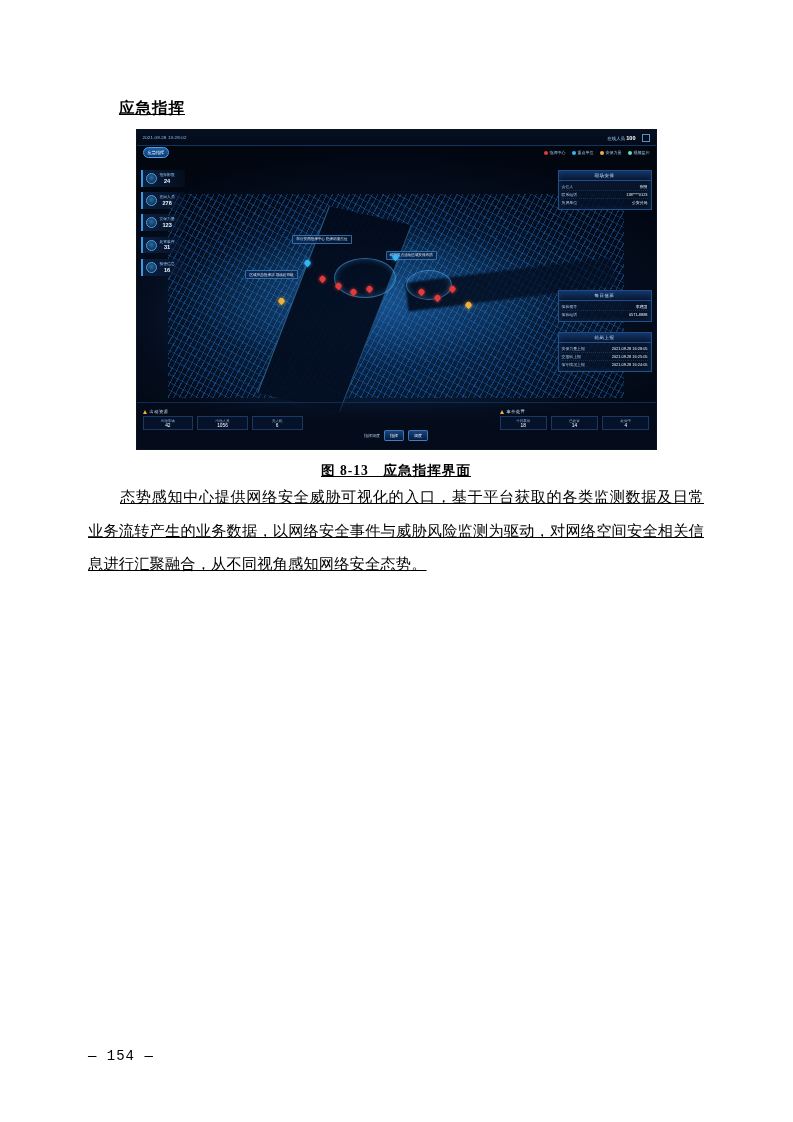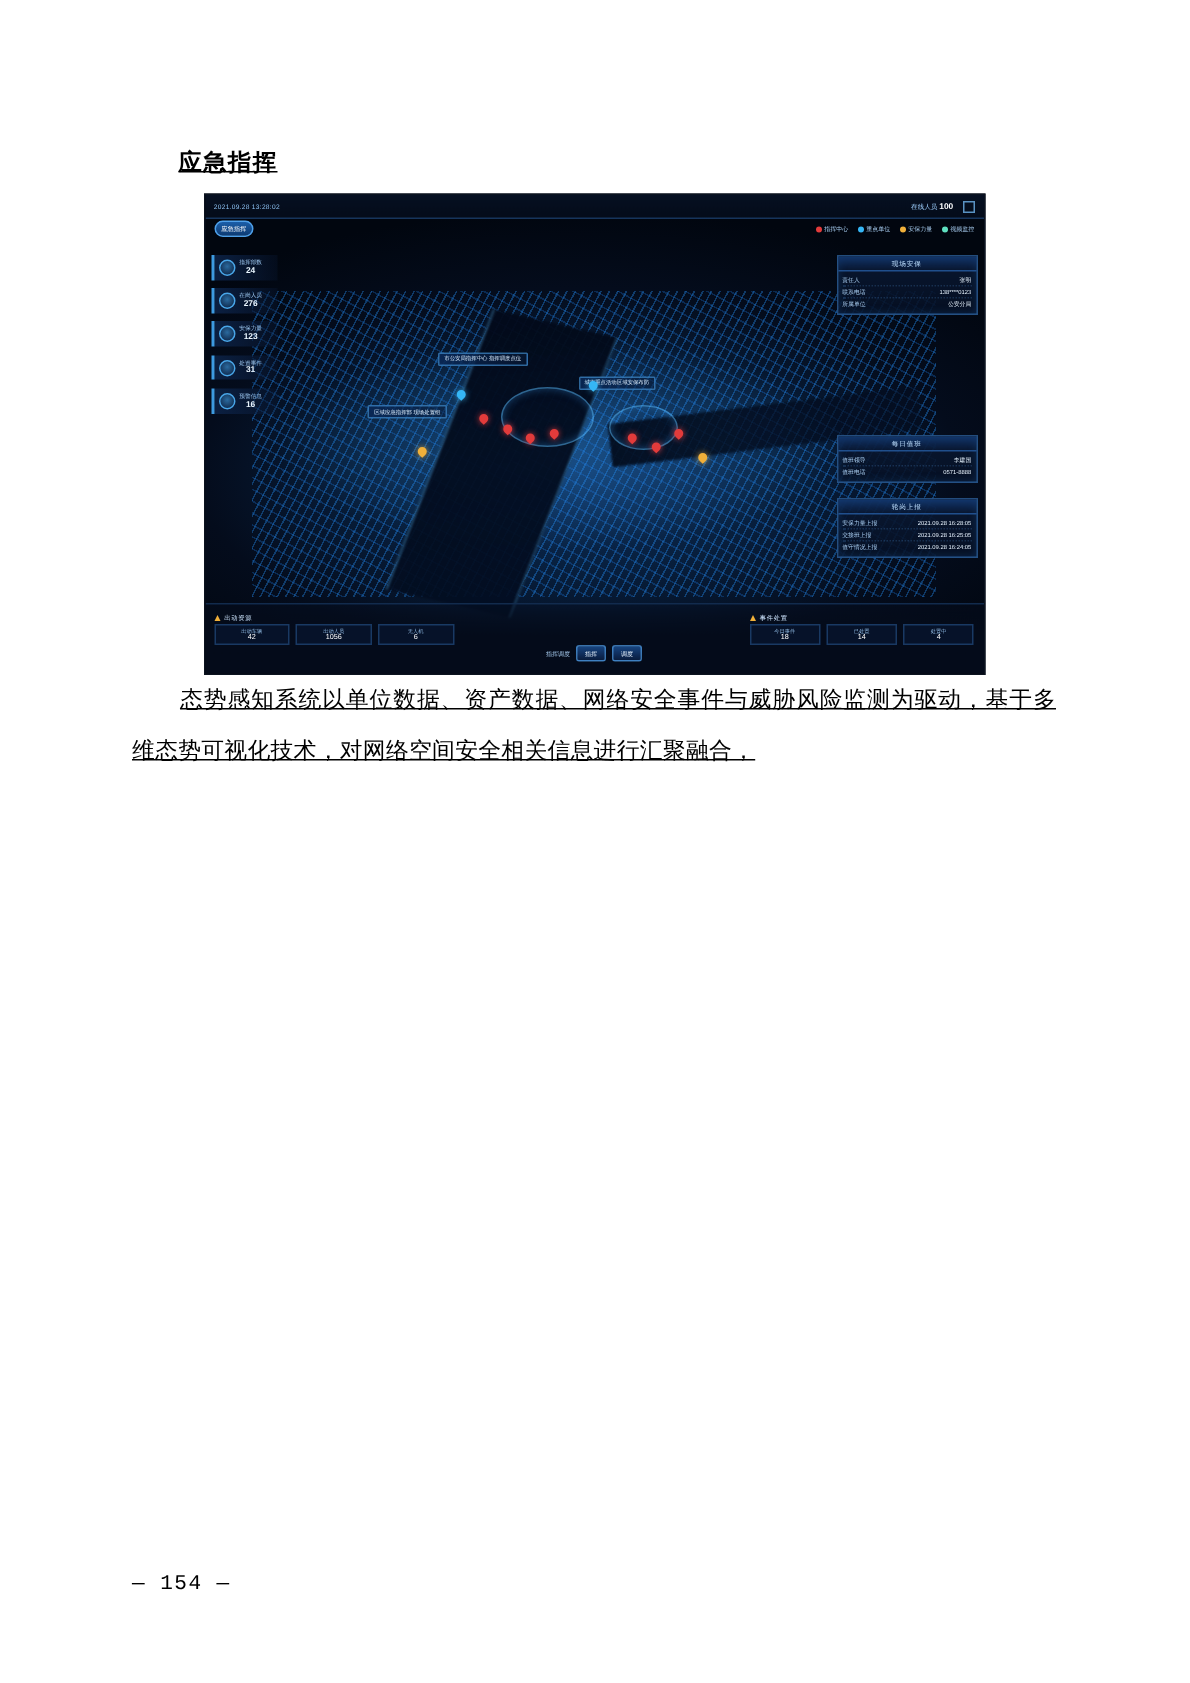--- a/index.html
+++ b/index.html
@@ -550,23 +550,24 @@
             <div class="center-ctrl">
               <span class="ctrl-label">指挥调度</span>
               <span class="ctrl-btn">指挥</span>
               <span class="ctrl-btn">调度</span>
             </div>
 
           </div>
         </div>
 
       </div>
+      <div class="figure-caption">图 8-13　应急指挥界面</div>
     </div>
 
 
-
-    <p class="body-text">态势感知系统以单位数据、资产数据、网络安全事件与威胁风险监测为驱动，基于多维态势可视化技术，对网络空间安全相关信息进行汇聚融合，</p>
+    <p class="body-text">态势感知中心提供网络安全威胁可视化的入口，基于平台获取的各类监测数据及日常业务流转产生的业务数据，以网络安全事件与威胁风险监测为驱动，对网络空间安全相关信息进行汇聚融合，从不同视角感知网络安全态势。</p>
+
 
   </div>
 
   <div class="page-number">— 154 —</div>
 
 </div>
 
 </body></html>

